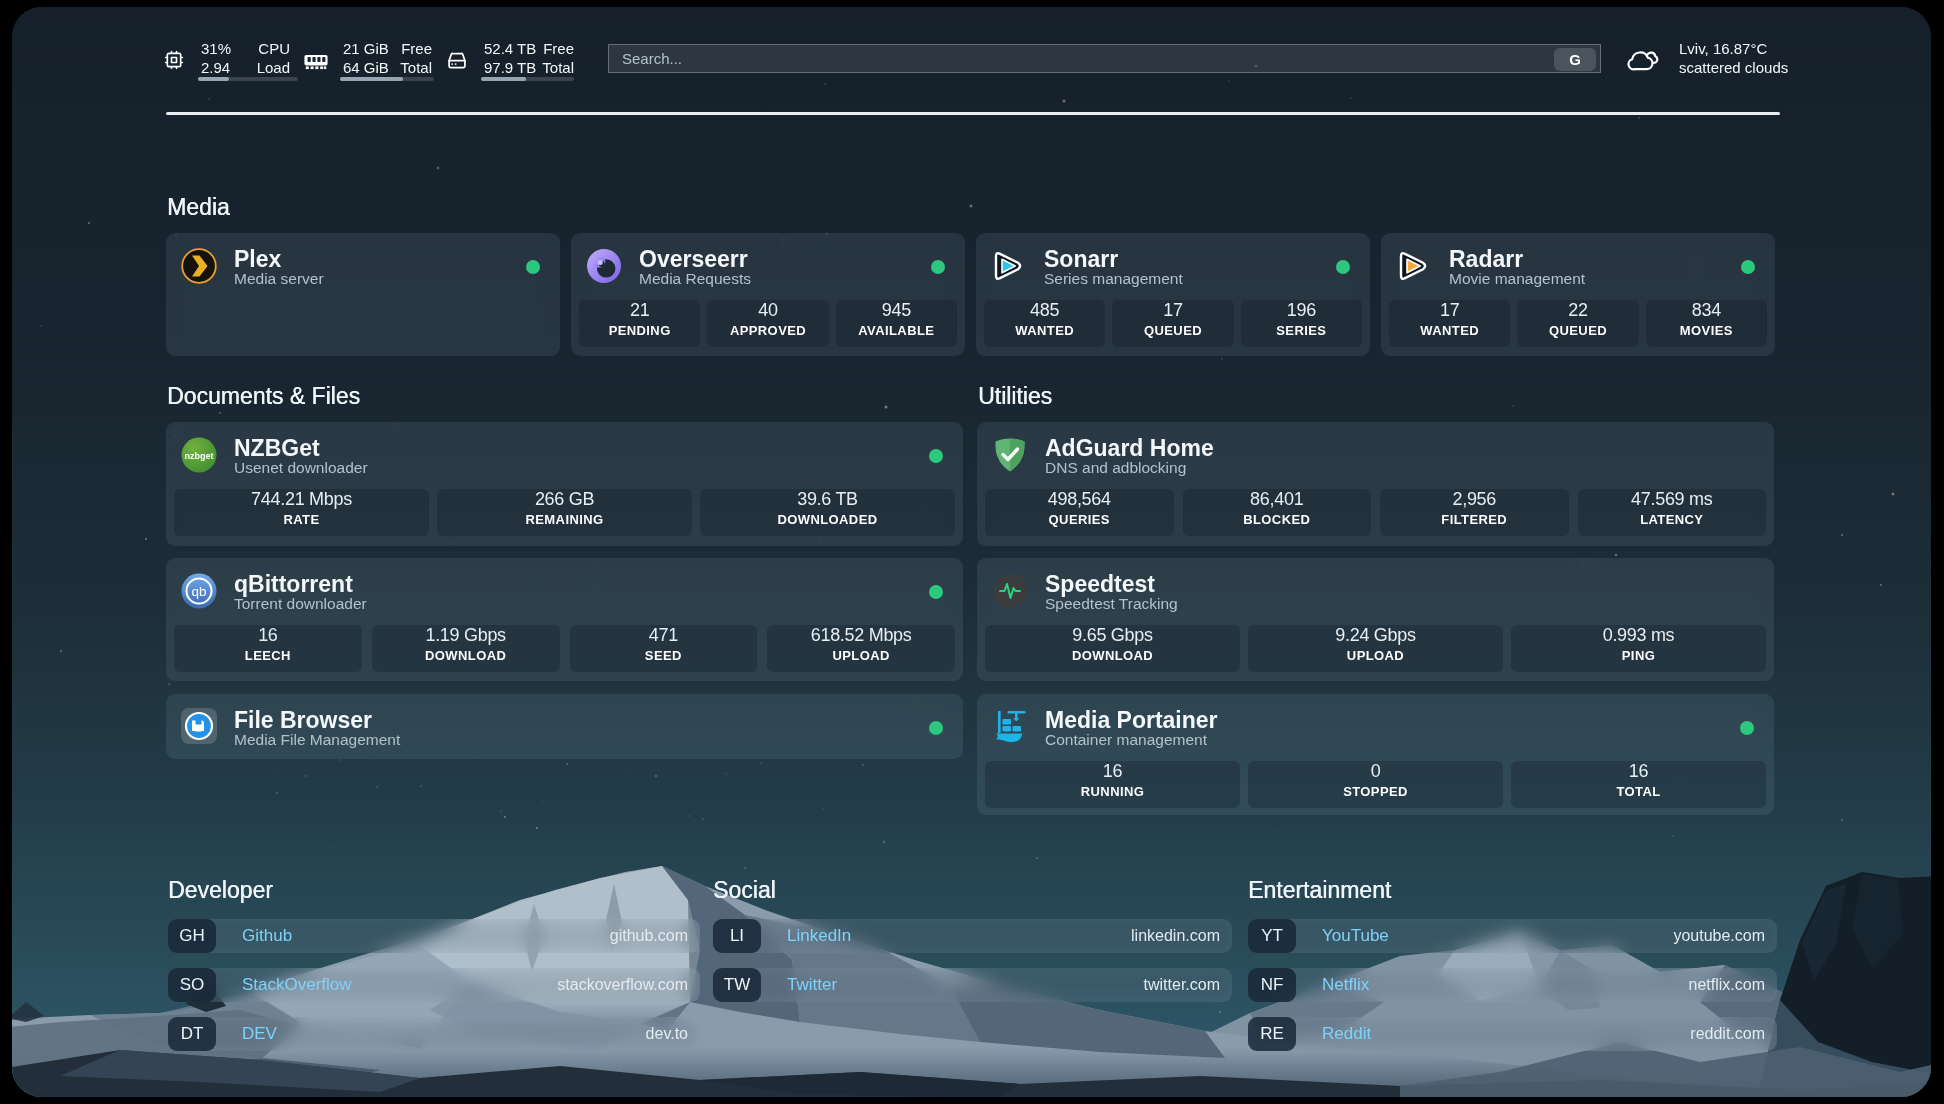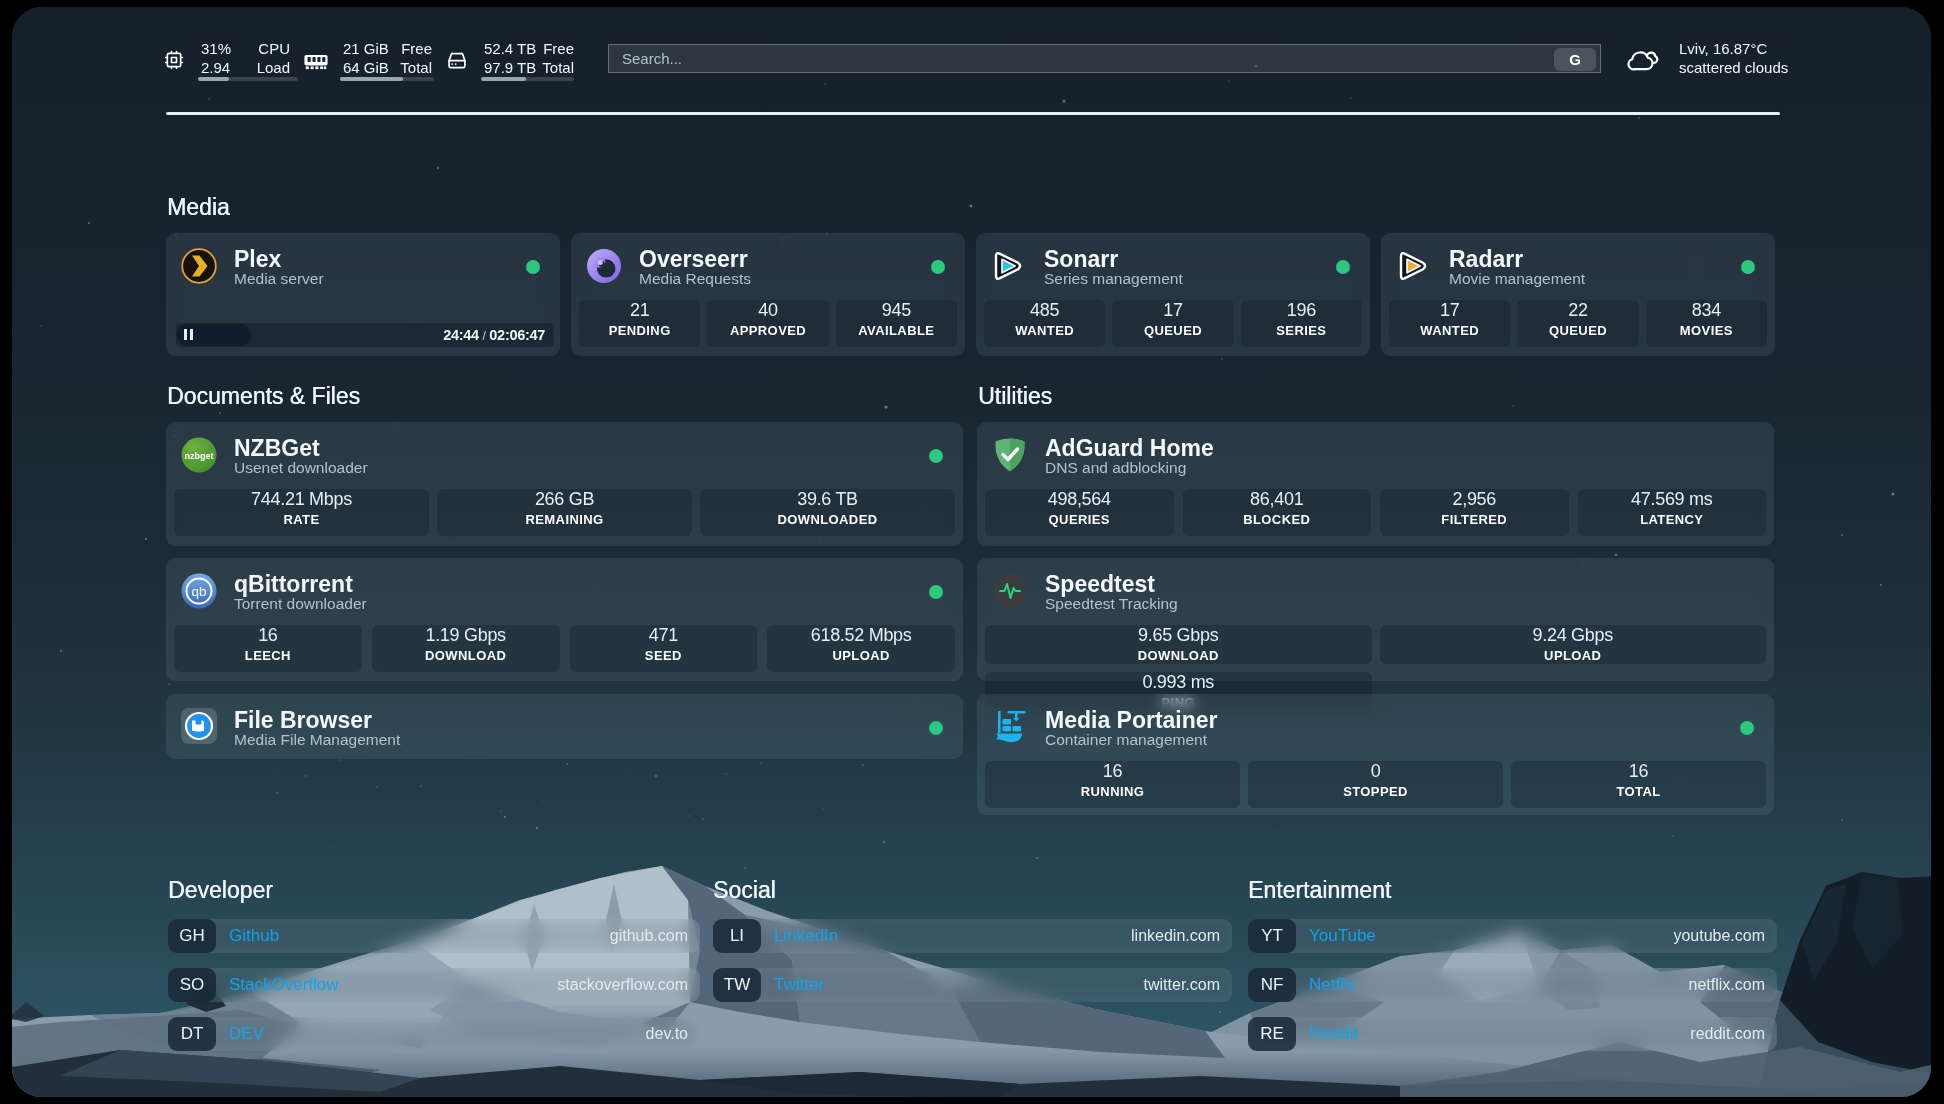--- a/index.html
+++ b/index.html
@@ -24,21 +24,21 @@
 .sub { position:absolute; left:68px; top:37px; font-size:15.5px; color:#b3c2cd; }
 .dot { position:absolute; right:20px; top:27px; width:14px; height:14px; border-radius:50%; background:#2bc87e; }
 .stats { position:absolute; left:8px; right:8px; top:67px; height:47px; display:grid; gap:7px; }
 .stat { background:rgba(8,17,27,0.25); border-radius:6px; display:flex; flex-direction:column; align-items:center; justify-content:flex-start; }
 .num { font-size:18px; color:#e8eff4; line-height:21px; letter-spacing:-0.3px; }
 .lbl { font-size:13px; font-weight:700; color:#fdfdfe; letter-spacing:0.4px; line-height:16px; margin-top:2px; }
 
 .bmcol { position:absolute; display:flex; flex-direction:column; gap:15px; }
 .bm { height:34px; border-radius:9px; background:rgba(196,222,240,0.14); -webkit-backdrop-filter:blur(8px) brightness(0.86) saturate(1.05); backdrop-filter:blur(8px) brightness(0.86) saturate(1.05); display:flex; align-items:center; }
 .bm .ab { width:48px; height:34px; border-radius:9px; background:rgba(22,36,52,0.82); color:#eef3f7; font-size:17px; font-weight:500; display:flex; align-items:center; justify-content:center; flex:none; }
-.bm .nm { margin-left:13px; font-size:17px; font-weight:500; color:#0ea5e9; }
+.bm .nm { margin-left:26px; font-size:17px; font-weight:500; color:#7dd3fc; }
 .bm .url { margin-left:auto; margin-right:12px; font-size:16px; color:#e3ebf1; }
 </style>
 </head>
 <body>
 <div class="frame">
 <div class="page">
 <svg class="bgsvg" width="1944" height="1104" viewBox="0 0 1944 1104">
 <defs>
 <linearGradient id="sky" x1="0" y1="0" x2="0" y2="1">
 <stop offset="0" stop-color="#15202b"></stop>
@@ -280,26 +280,20 @@
 
 <div class="sectitle" style="left:167px;top:194px">Media</div>
 <div class="card" style="left:166px;top:233px;width:394px;height:123px">
   <svg class="icw" viewBox="0 0 36 36">
           <circle cx="18" cy="18" r="16.8" fill="#15120d" stroke="#e8a22c" stroke-width="1.8"></circle>
           <polygon points="11,7.5 18.5,7.5 26.5,18 18.5,28.5 11,28.5 18,18" fill="#ebaf23"></polygon>
         </svg>
   <div class="ttl">Plex</div>
         <div class="sub">Media server</div>
         <div class="dot"></div>
-  <div class="abs" style="left:10px;top:90px;right:6px;height:24px;background:rgba(7,14,22,0.33);border-radius:5px">
-    <span class="abs" style="left:1px;top:1px;width:74px;height:22px;background:#131b2e;border-radius:11px"></span>
-    <span class="abs" style="left:8px;top:6px;width:3px;height:11px;background:#e8edf2"></span>
-    <span class="abs" style="left:14px;top:6px;width:3px;height:11px;background:#e8edf2"></span>
-    <span class="abs" style="right:9px;top:4px;font-size:14.5px;font-weight:700;color:#f3f7fa;letter-spacing:-0.3px">24:44 <span style="font-size:12px;font-weight:400;color:#cdd8e0">/</span> 02:06:47</span>
-  </div>
 </div>
 <div class="card" style="left:571px;top:233px;width:394px;height:123px">
   <svg class="icw" viewBox="0 0 36 36">
           <circle cx="18" cy="18" r="17" fill="url(#ovg)"></circle>
           <circle cx="20.2" cy="20.4" r="9.2" fill="#1b2a35"></circle>
           <circle cx="13.2" cy="13.6" r="6.2" fill="url(#ovg)"></circle>
           <circle cx="15.8" cy="16" r="3" fill="#1b2a35"></circle>
           <circle cx="14.2" cy="14.5" r="2.5" fill="#cdbcf8"></circle>
         </svg>
   <div class="ttl">Overseerr</div>
@@ -457,21 +451,21 @@
           </div>
   </div>
 </div>
 <div class="card" style="left:977px;top:558px;width:797px;height:123px">
   <svg class="icw" viewBox="0 0 36 36">
           <circle cx="18" cy="18" r="17" fill="#3b3c3e"></circle>
           <polyline points="8,18 12.5,18 15,11 18.5,25 21.5,15 23.5,18 28,18" fill="none" stroke="#2bd380" stroke-width="2" stroke-linecap="round" stroke-linejoin="round"></polyline>
         </svg>
   <div class="ttl">Speedtest</div>
         <div class="sub">Speedtest Tracking</div>
-  <div class="stats" style="grid-template-columns:1fr 1fr;gap:8px">
+  <div class="stats" style="grid-template-columns:1fr 1fr 1fr;gap:8px">
     <div class="stat">
             <span class="num">9.65 Gbps</span>
             <span class="lbl">DOWNLOAD</span>
           </div>
     <div class="stat">
             <span class="num">9.24 Gbps</span>
             <span class="lbl">UPLOAD</span>
           </div>
     <div class="stat">
             <span class="num">0.993 ms</span>

